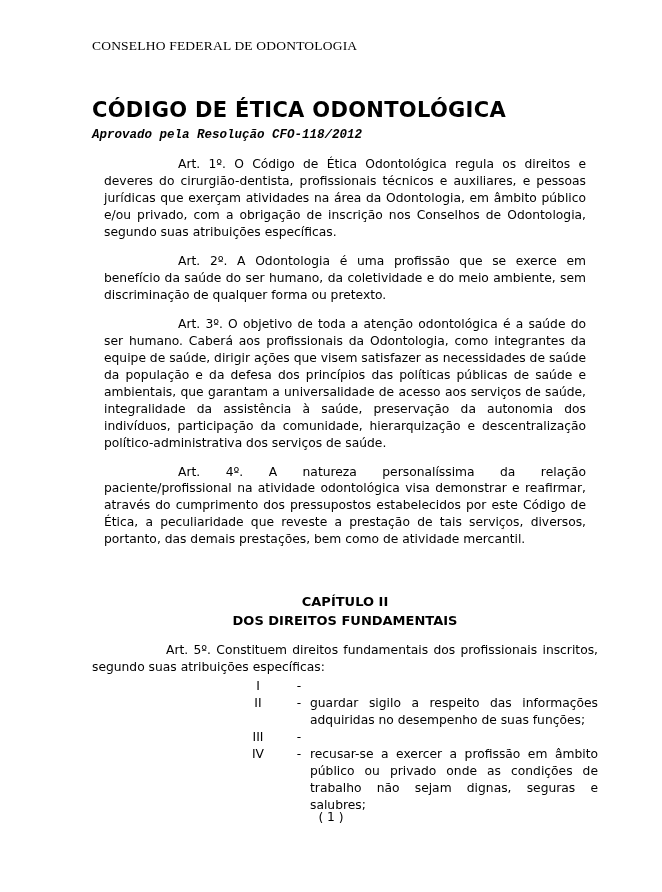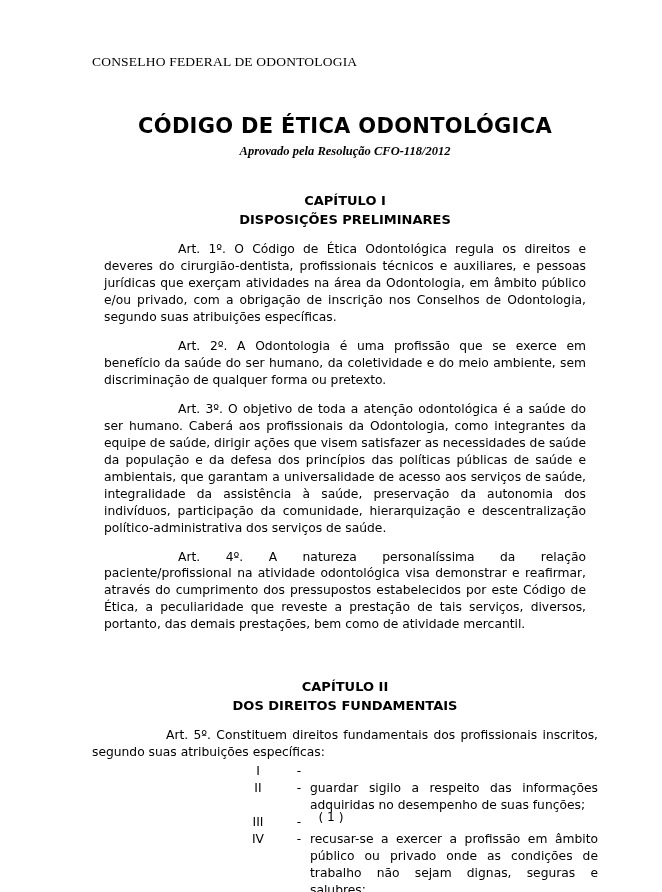--- a/index.html
+++ b/index.html
@@ -13,42 +13,42 @@
     font-family: "DejaVu Sans", sans-serif;
     color: #000000;
     position: relative;
     overflow: hidden;
   }
   .page {
     position: relative;
     width: 662px;
     height: 832px;
     box-sizing: border-box;
-    padding: 48px 64px 0 92px;
+    padding: 32px 64px 0 92px;
   }
   .header-org {
     font-family: "Liberation Serif", serif;
     font-size: 13.5px;
     letter-spacing: 0.2px;
     margin: 6px 0 0 0;
     color: #000;
   }
   .title-block {
-    text-align: center;
+    text-align: left;
     margin-top: 44px;
   }
   .doc-title {
     font-family: "DejaVu Sans", sans-serif;
     font-size: 21px;
     font-weight: bold;
     letter-spacing: 0.3px;
     margin: 0;
   }
   .doc-subtitle {
-    font-family: Liberation Serif, serif;
+    font-family: Liberation Mono, monospace;
     font-size: 12.5px;
     font-weight: bold;
     font-style: italic;
     margin: 6px 0 0 0;
   }
   .chapter {
     text-align: center;
     margin-top: 34px;
   }
   .chapter-num {
@@ -124,24 +124,20 @@
 
 <div class="page">
 
   <div class="header-org">CONSELHO FEDERAL DE ODONTOLOGIA</div>
 
   <div class="title-block">
     <div class="doc-title">CÓDIGO DE ÉTICA ODONTOLÓGICA</div>
     <div class="doc-subtitle">Aprovado pela Resolução CFO-118/2012</div>
   </div>
 
-  <div class="chapter">
-    <div class="chapter-num">CAPÍTULO I</div>
-    <div class="chapter-name">DISPOSIÇÕES PRELIMINARES</div>
-  </div>
 
   <div class="first-para">
     <p class="body-text para">Art. 1º. O Código de Ética Odontológica regula os direitos e deveres do cirurgião-dentista, profissionais técnicos e auxiliares, e pessoas jurídicas que exerçam atividades na área da Odontologia, em âmbito público e/ou privado, com a obrigação de inscrição nos Conselhos de Odontologia, segundo suas atribuições específicas.</p>
     <p class="body-text para">Art. 2º. A Odontologia é uma profissão que se exerce em benefício da saúde do ser humano, da coletividade e do meio ambiente, sem discriminação de qualquer forma ou pretexto.</p>
     <p class="body-text para">Art. 3º. O objetivo de toda a atenção odontológica é a saúde do ser humano. Caberá aos profissionais da Odontologia, como integrantes da equipe de saúde, dirigir ações que visem satisfazer as necessidades de saúde da população e da defesa dos princípios das políticas públicas de saúde e ambientais, que garantam a universalidade de acesso aos serviços de saúde, integralidade da assistência à saúde, preservação da autonomia dos indivíduos, participação da comunidade, hierarquização e descentralização político-administrativa dos serviços de saúde.</p>
     <p class="body-text para">Art. 4º. A natureza personalíssima da relação paciente/profissional na atividade odontológica visa demonstrar e reafirmar, através do cumprimento dos pressupostos estabelecidos por este Código de Ética, a peculiaridade que reveste a prestação de tais serviços, diversos, portanto, das demais prestações, bem como de atividade mercantil.</p>
   </div>
 
   <div class="chapter chapter2">
     <div class="chapter-num">CAPÍTULO II</div>

